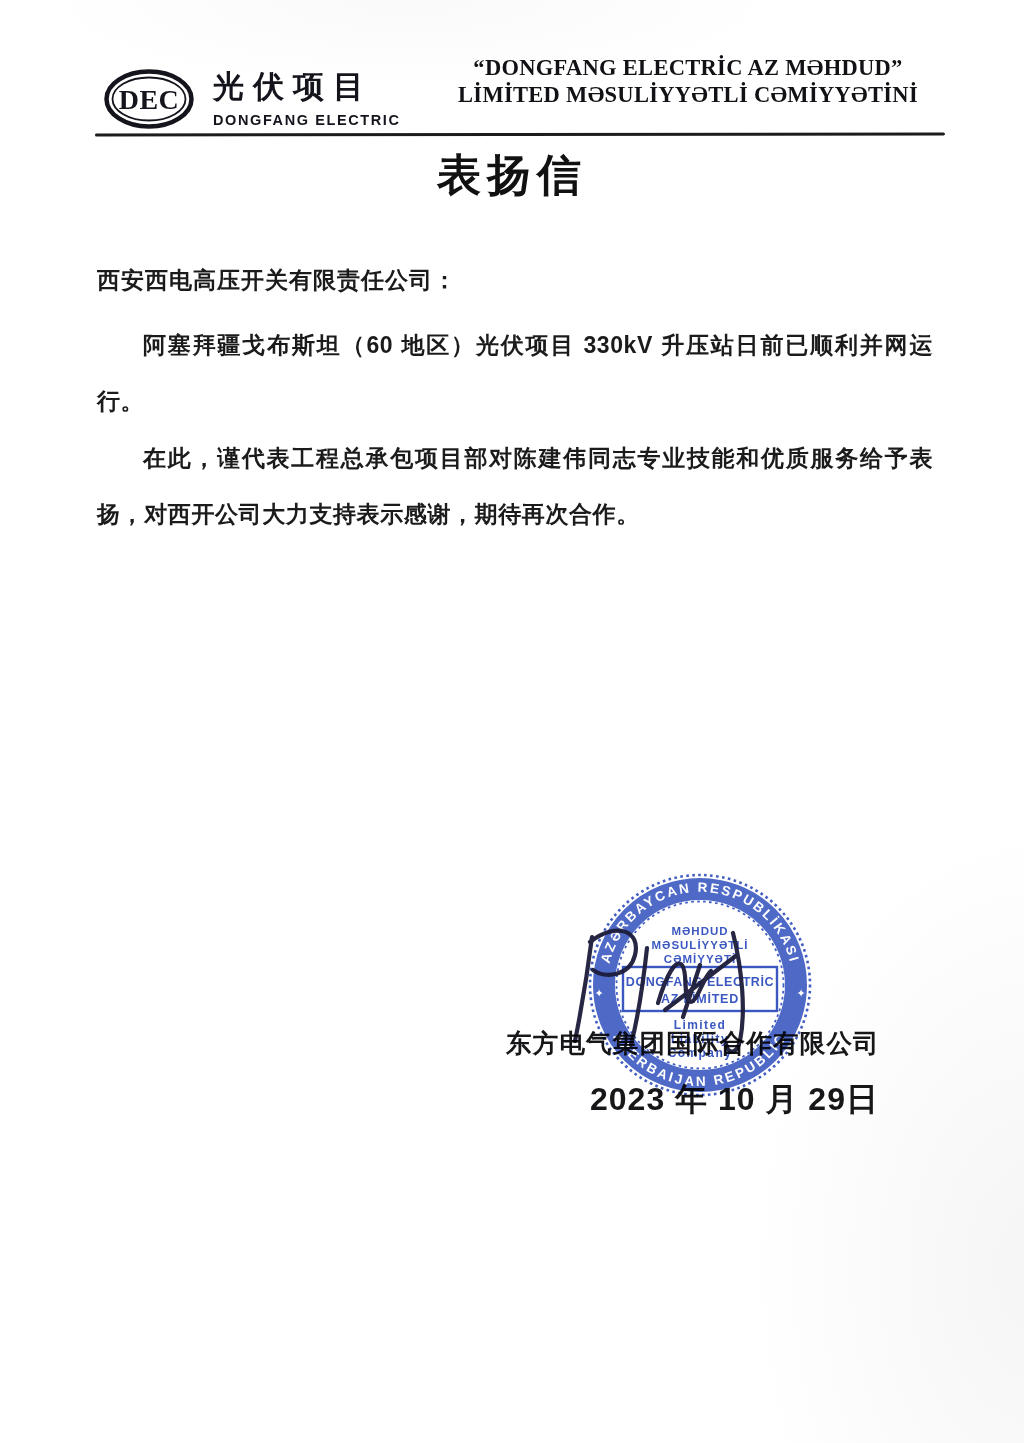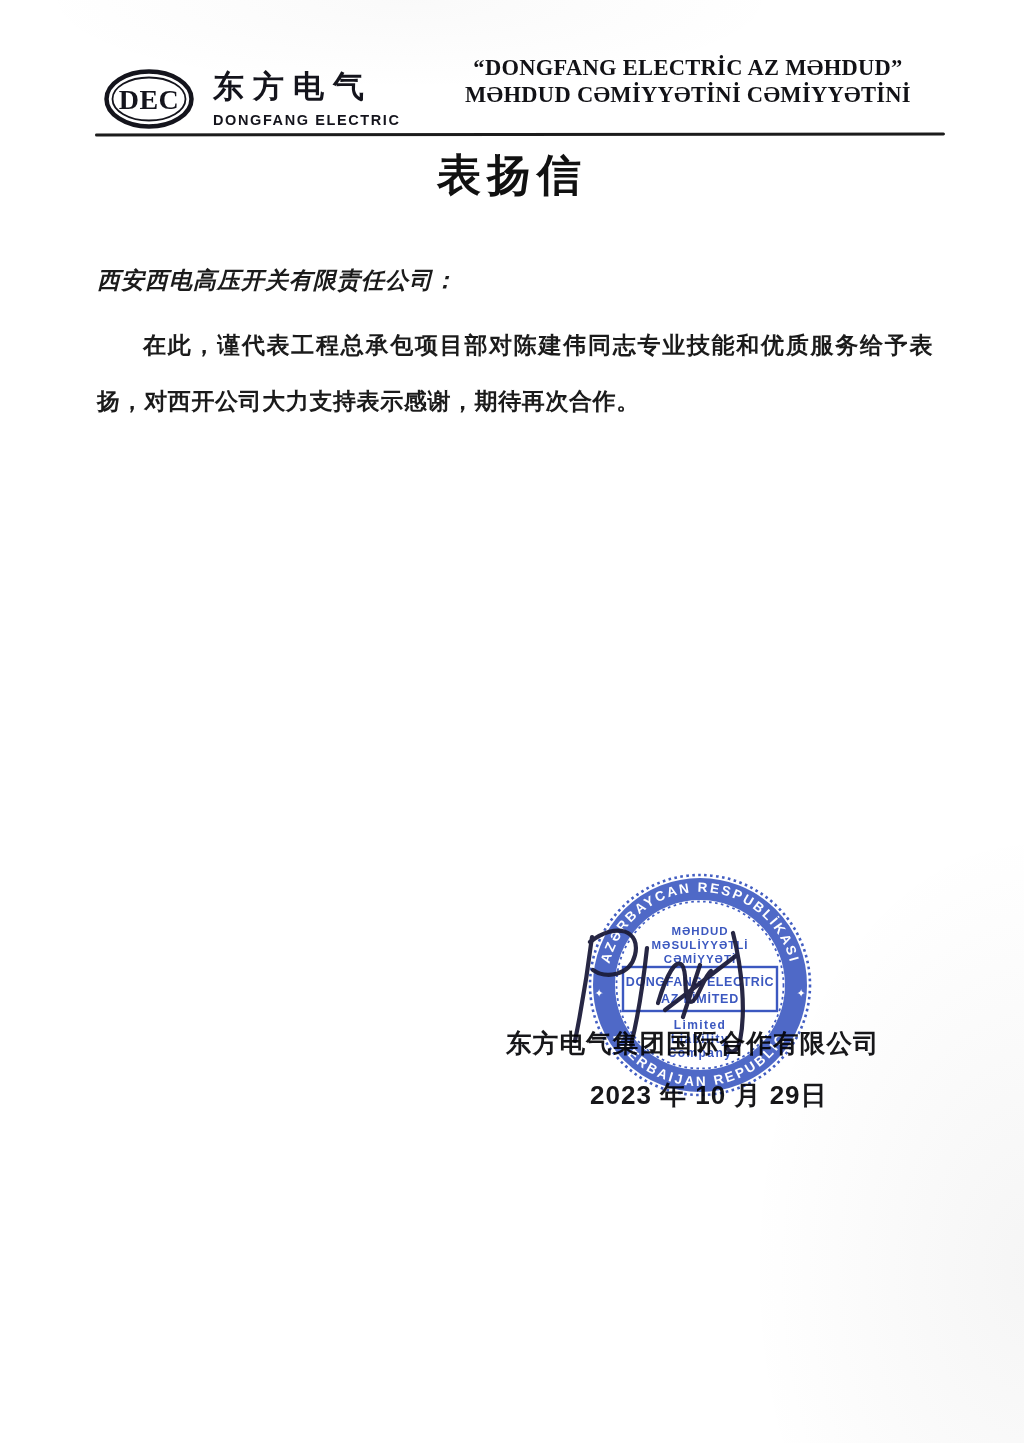--- a/index.html
+++ b/index.html
@@ -54,32 +54,32 @@
     color: #111;
   }
 
   
   .body-text {
     position: absolute; top: 252px; left: 97px; width: 836px;
     font-size: 23px; font-weight: 600; color: #1b1b1b;
     line-height: 56.5px;
     text-align: justify;
   }
-  .salutation { margin-bottom: 8px; letter-spacing: 1px; font-style: italic; }
+  .salutation { margin-bottom: 8px; letter-spacing: 1px; }
   .para { text-indent: 2em; letter-spacing: 0.6px; }
 
   
   .sign-company {
     position: absolute; top: 1026px; left: 506px;
     font-size: 25.5px; font-weight: 600; color: #17171a;
     letter-spacing: 1.2px; white-space: nowrap;
   }
   .sign-date {
     position: absolute; top: 1078px; left: 590px;
-    font-size: 26px; font-weight: 600; color: #17171a;
+    font-size: 32px; font-weight: 600; color: #17171a;
     letter-spacing: 1px; white-space: nowrap;
   }
   .stamp-svg {
     position: absolute; top: 845px; left: 495px;
     width: 340px; height: 290px;
     mix-blend-mode: multiply;
   }
 </style>
 </head>
 <body>
@@ -87,36 +87,37 @@
 <div class="page">
 
   <div class="header">
     <div class="logo-group">
       <svg class="logo-oval" viewBox="0 0 92 62">
         <ellipse cx="46" cy="31" rx="42.5" ry="27.5" fill="none" stroke="#14141c" stroke-width="4.5"></ellipse>
         <ellipse cx="46" cy="31" rx="36.5" ry="21.5" fill="none" stroke="#14141c" stroke-width="1.8"></ellipse>
         <text x="46" y="41" text-anchor="middle" font-family="Liberation Serif, serif" font-weight="700" font-size="28" letter-spacing="0.5" fill="#14141c">DEC</text>
       </svg>
       <div class="logo-names">
-        <div class="logo-cn">东方电气</div>
+        <div class="logo-cn">光伏项目</div>
         <div class="logo-en">DONGFANG ELECTRIC</div>
       </div>
     </div>
     <div class="company-name">
       <div>“DONGFANG ELECTRİC AZ MƏHDUD”</div>
-      <div>MƏHDUD CƏMİYYƏTİNİ CƏMİYYƏTİNİ</div>
+      <div>LİMİTED MƏSULİYYƏTLİ CƏMİYYƏTİNİ</div>
     </div>
   </div>
 
   <div class="head-rule"></div>
 
   <div class="letter-title">表扬信</div>
 
   <div class="body-text">
     <p class="salutation">西安西电高压开关有限责任公司：</p>
+    <p class="para">阿塞拜疆戈布斯坦（60 地区）光伏项目 330kV 升压站日前已顺利并网运行。</p>
     <p class="para">在此，谨代表工程总承包项目部对陈建伟同志专业技能和优质服务给予表扬，对西开公司大力支持表示感谢，期待再次合作。</p>
   </div>
 
   <div class="sign-company">东方电气集团国际合作有限公司</div>
   <div class="sign-date">2023 年 10 月 29日</div>
 
   <svg class="stamp-svg" viewBox="0 0 340 290">
     <defs>
       <path id="arcTop" d="M 112,140 A 93,93 0 0 1 298,140"></path>
       <path id="arcBottom" d="M 104,140 A 101,101 0 0 0 306,140"></path>

